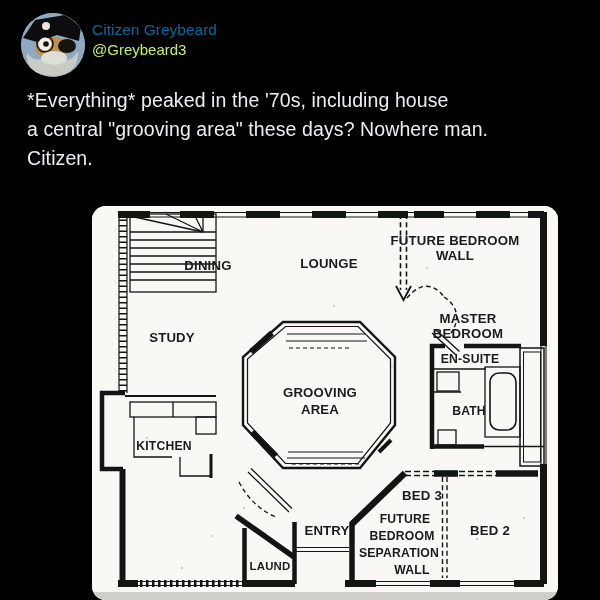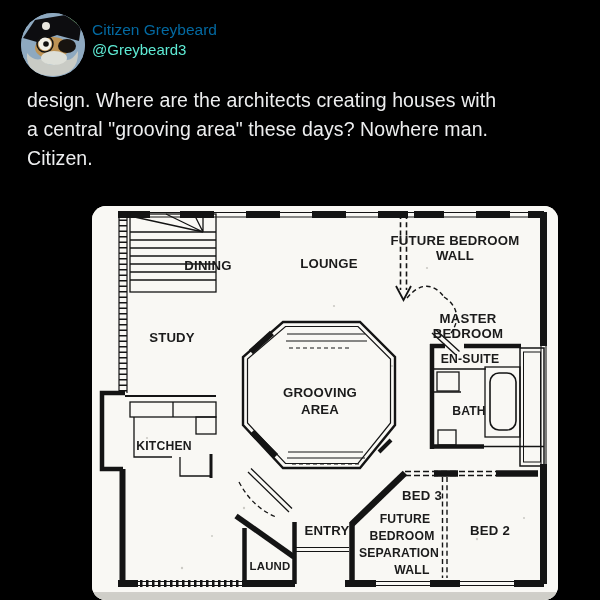--- a/index.html
+++ b/index.html
@@ -2,21 +2,21 @@
 <html><head>
 <meta charset="utf-8">
 <style>
   html,body{margin:0;padding:0;background:#000;}
   body{width:600px;height:600px;overflow:hidden;font-family:"Liberation Sans",sans-serif;}
   .screen{position:relative;width:600px;height:600px;background:#000000;}
   .avatar{position:absolute;left:21px;top:13px;width:64px;height:64px;border-radius:50%;overflow:hidden;background:#8ea9c0;}
   .avatar svg{display:block;width:64px;height:64px;}
   .author{position:absolute;left:92px;top:19px;}
   .author-name{color:#0369a1;font-size:15.5px;font-weight:400;line-height:21px;}
-  .author-handle{color:#5eead4;font-size:15px;font-weight:400;line-height:20px;}
+  .author-handle{color:#bef264;font-size:15px;font-weight:400;line-height:20px;}
   .tweet-body{position:absolute;left:27px;top:86px;width:560px;color:#edeeef;font-size:19.5px;line-height:29px;font-weight:400;letter-spacing:0.1px;}
   .tweet-body div{white-space:nowrap;}
   .photo{position:absolute;left:92px;top:206px;width:466px;height:394px;border-radius:14px;overflow:hidden;background:#f9f8f4;}
   .photo svg{display:block;width:466px;height:394px;}
   .plan-line{stroke:#141414;}
   text.lbl,text.lbl-sm,text.lbl-xs{font-family:"Liberation Sans",sans-serif;font-weight:700;fill:#1b1b1b;letter-spacing:0.2px;}
   text.lbl{font-size:13.2px;}
   text.lbl-sm{font-size:12.2px;}
   text.lbl-xs{font-size:11.4px;}
 </style>
@@ -40,21 +40,21 @@
       <ellipse cx="33" cy="45" rx="13" ry="7" fill="#dddfd8"></ellipse>
     </svg>
   </div>
 
   <div class="author">
     <div class="author-name">Citizen Greybeard</div>
     <div class="author-handle">@Greybeard3</div>
   </div>
 
   <div class="tweet-body">
-    <div>design. Where are the architects creating houses with</div>
+    <div>*Everything* peaked in the '70s, including house</div>
     <div>a central "grooving area" these days? Nowhere man.</div>
     <div>Citizen.</div>
   </div>
 
   <div class="photo">
     <svg viewBox="0 0 466 394">
 
       <rect x="0" y="0" width="466" height="394" fill="#f9f8f4"></rect>
 
       <g fill="#b9b8b2" opacity="0.7">

